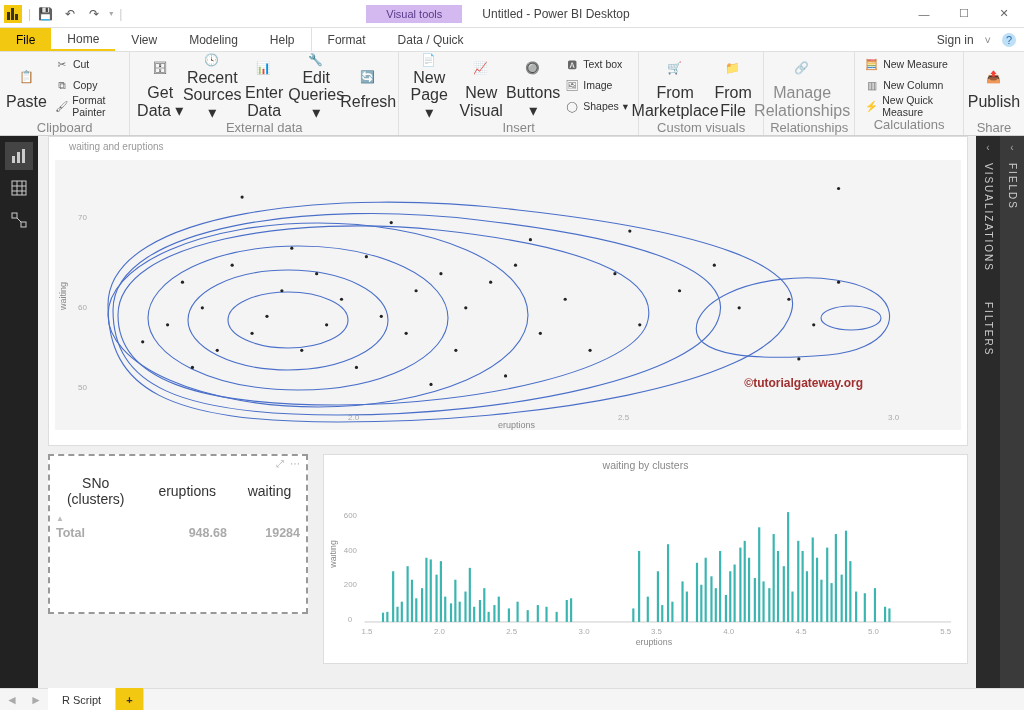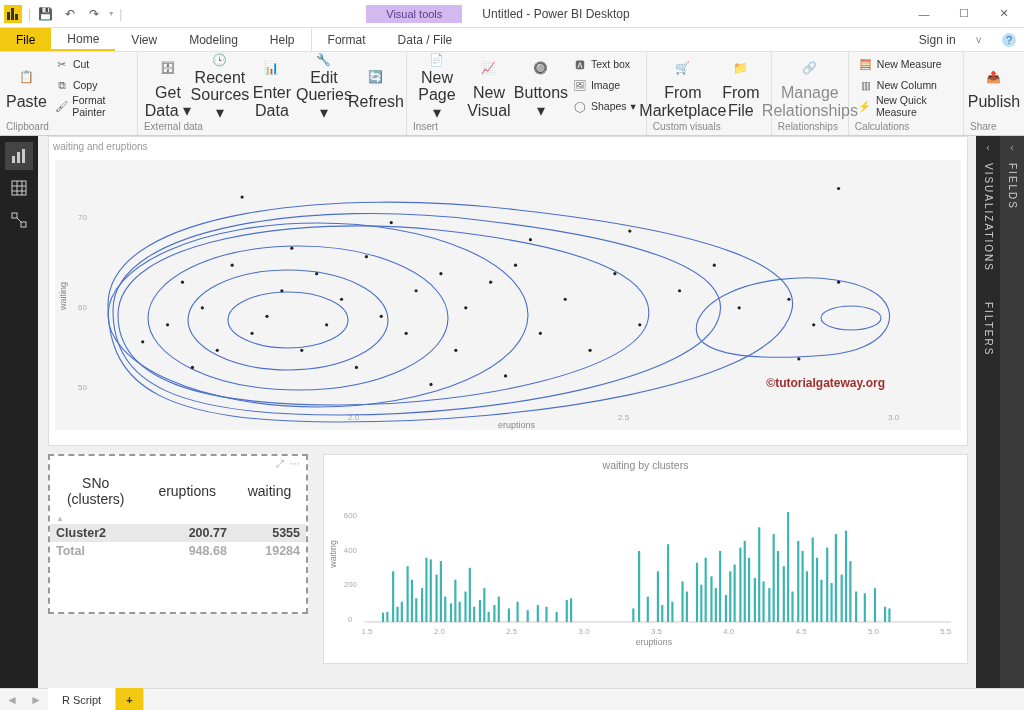--- a/index.html
+++ b/index.html
@@ -14,28 +14,28 @@
 .titlebar .title { margin-left: 20px; color: #444; font-size: 12px; }
 .titlebar .win-controls { margin-left: auto; display: flex; }
 .titlebar .win-btn { width: 40px; height: 28px; display: flex; align-items: center; justify-content: center; font-size: 11px; color: #666; cursor: pointer; }
 
 
 .tabstrip { height: 24px; display: flex; align-items: stretch; background: #fff; border-bottom: 1px solid #e0e0e0; }
 .tab-file { background: #f2c811; color: #000; padding: 0 16px; display: flex; align-items: center; font-size: 12px; }
 .tab { padding: 0 16px; display: flex; align-items: center; color: #444; cursor: pointer; }
 .tab.active { border-bottom: 2px solid #f2c811; }
 .tab-format { border-left: 1px solid #e0e0e0; }
-.signin { margin-left: auto; padding: 0 8px; display: flex; align-items: center; gap: 20px; color: #444; }
+.signin { margin-left: auto; padding: 0 8px; display: flex; align-items: center; gap: 11px; color: #444; }
 .signin .caret, .signin .help { font-size: 11px; color: #888; }
 
 
 .ribbon { height: 84px; background: #f6f6f6; border-bottom: 1px solid #d0d0d0; display: flex; }
 .rgroup { border-right: 1px solid #e0e0e0; padding: 2px 6px; display: flex; flex-direction: column; justify-content: space-between; }
 .rgroup .items { display: flex; align-items: flex-start; gap: 4px; flex: 1; }
-.rgroup .glabel { font-size: 10px; color: #888; padding-bottom: 1px; }
+.rgroup .glabel { text-align: center; font-size: 13px; color: #888; padding-bottom: 1px; }
 .big-btn { display: flex; flex-direction: column; align-items: center; justify-content: center; width: 48px; height: 66px; cursor: pointer; gap: 2px; }
 .big-btn .icon { width: 28px; height: 28px; display: flex; align-items: center; justify-content: center; color: #444; }
 .big-btn .lbl { font-size: 16px; color: #333; text-align: center; line-height: 1.1; }
 .small-btns { display: flex; flex-direction: column; gap: 1px; }
 .small-btn { display: flex; align-items: center; gap: 4px; height: 20px; padding: 0 4px; cursor: pointer; font-size: 10.5px; color: #333; }
 .small-btn .si { width: 14px; height: 14px; display: inline-flex; align-items: center; justify-content: center; color: #666; }
 
 
 .main { display: flex; height: calc(710px - 28px - 24px - 84px - 22px); }
 .viewbar { width: 38px; background: #222; display: flex; flex-direction: column; align-items: center; padding-top: 6px; gap: 4px; }
@@ -46,30 +46,30 @@
 
 .rightpanes { display: flex; }
 .rpane { width: 24px; background: #2a2a2a; color: #ccc; display: flex; flex-direction: column; align-items: center; position: relative; }
 .rpane .chev { margin-top: 6px; font-size: 10px; color: #aaa; cursor: pointer; }
 .rpane .rlabel { writing-mode: vertical-rl; font-size: 10px; letter-spacing: 2px; margin-top: 10px; white-space: nowrap; }
 .rpane.light { background: #3a3a3a; }
 
 
 .visual { background: #fff; border: 1px solid #ddd; position: absolute; }
 .visual.selected { border: 2px dashed #999; }
-.visual .vtitle { font-size: 10px; color: #999; padding: 4px 4px; }
+.visual .vtitle { font-size: 10px; color: #999; padding: 4px 20px; }
 .chart-area { background: #f4f4f4; margin: 4px 6px 6px 6px; position: relative; }
 
 
 .density { left: 10px; top: 0; width: 920px; height: 310px; }
 .density .chart-area { height: 270px; }
 .density svg { width: 100%; height: 100%; }
 .axis-label { font-size: 9px; fill: #888; }
 .tick { font-size: 8px; fill: #aaa; }
-.watermark { position: absolute; right: 76px; bottom: 40px; color: #a03030; font-weight: bold; font-size: 12px; }
+.watermark { position: absolute; right: 98px; bottom: 40px; color: #a03030; font-weight: bold; font-size: 12px; }
 
 
 .tablev { left: 10px; top: 318px; width: 260px; height: 160px; }
 .tablev .thdr { display: flex; justify-content: flex-end; gap: 6px; padding: 2px 6px; color: #aaa; font-size: 10px; }
 .tablev table { width: 100%; border-collapse: collapse; font-size: 12.5px; }
 .tablev th { text-align: center; font-weight: normal; color: #333; padding: 3px 6px; font-size: 14px; }
 .tablev td { padding: 2px 6px; text-align: right; }
 .tablev td:first-child { text-align: left; }
 .tablev tr.sel td { background: #e8e8e8; font-weight: bold; color: #444; }
 .tablev tr.dim td { color: #bbb; }
@@ -116,21 +116,21 @@
   </div>
 </div>
 
 <div class="tabstrip">
   <div class="tab-file">File</div>
   <div class="tab active">Home</div>
   <div class="tab">View</div>
   <div class="tab">Modeling</div>
   <div class="tab">Help</div>
   <div class="tab tab-format">Format</div>
-  <div class="tab">Data / File</div>
+  <div class="tab">Data / Quick</div>
   <div class="signin">
     <span>Sign in</span>
     <span class="caret">˅</span>
     <span class="help" style="background:#bde0f7;border-radius:50%;width:14px;height:14px;display:inline-flex;align-items:center;justify-content:center;color:#2a6ca8">?</span>
   </div>
 </div>
 
 <div class="ribbon">
   <div class="rgroup">
     <div class="items">
@@ -393,25 +393,20 @@
           <th style="white-space:pre-line">SNo
 (clusters)</th>
           <th>eruptions</th>
           <th>waiting</th>
         </tr>
         <tr>
               <td colspan="3" style="padding:0 6px"><span class="triangle">▲</span></td>
             </tr>
         </thead>
         <tbody>
-          <tr class="sel">
-            <td>Cluster2</td>
-              <td>200.77</td>
-              <td>5355</td>
-          </tr>
           <tr class="total">
             <td>Total</td>
               <td>948.68</td>
               <td>19284</td>
           </tr>
         </tbody>
       </table>
     </div>
 
     <div class="visual barv">

